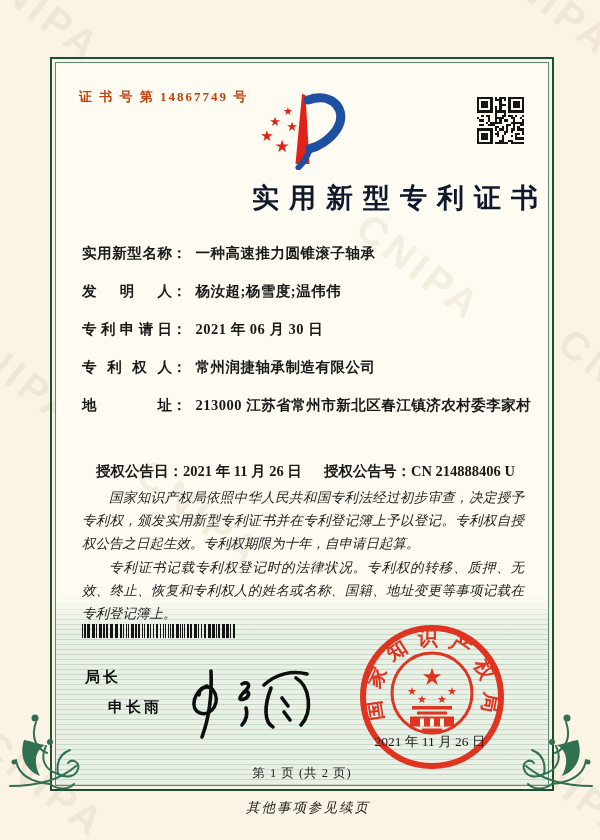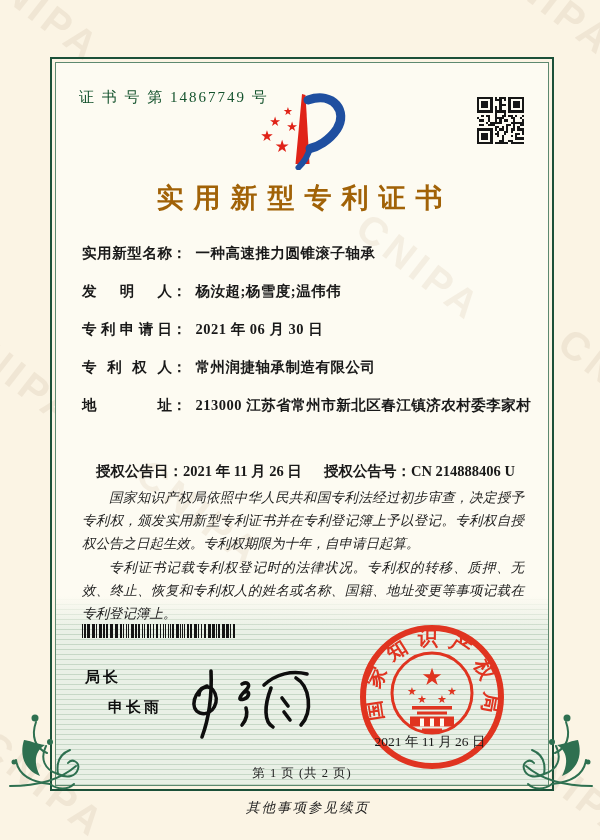--- a/index.html
+++ b/index.html
@@ -18,27 +18,27 @@
   .f1{left:50px;top:57px;width:500px;height:730px;border:2px solid #1b5038;}
   .f2{left:55px;top:62px;width:492px;height:722px;border:1px solid #5d8970;}
   
   .green-fade{position:absolute;left:0;top:533px;width:100%;height:34px;
       background:linear-gradient(#fdfbf2,rgba(233,240,230,0));z-index:0;}
   .green{position:absolute;left:0;top:533px;width:100%;height:189px;
       background-color:#e9f0e6;
       background-image:repeating-linear-gradient(0deg,rgba(120,160,126,.30) 0 1px,rgba(0,0,0,0) 1px 5px);
       z-index:0;}
   
-  .cert-no{position:absolute;left:23px;top:25px;font-size:15px;letter-spacing:2px;
-      color:#14532d;z-index:2;}
+  .cert-no{position:absolute;left:23px;top:25px;font-size:13px;letter-spacing:2px;
+      color:#c2410c;z-index:2;font-weight:bold;}
   .logo{position:absolute;left:191px;top:27px;width:115px;height:80px;z-index:2;}
   .qr{position:absolute;left:421px;top:34px;width:47px;height:47px;z-index:2;}
-  .title{position:absolute;left:0;top:117px;width:100%;text-align:center;
+  .title{position:absolute;left:0;top:117px;width:100%;text-align:right;
       font-size:27px;font-weight:700;letter-spacing:10px;padding-left:5px;
-      box-sizing:border-box;color:#a16207;z-index:2;}
+      box-sizing:border-box;color:#0f172a;z-index:2;}
   
   .fields{position:absolute;left:26px;top:181px;width:440px;z-index:2;}
   .frow{margin-bottom:17px;font-size:14.5px;font-weight:600;color:#191919;height:21px;white-space:nowrap;}
   .flabel{display:inline-block;width:90px;text-align:justify;text-align-last:justify;vertical-align:top;}
   .fvalue{padding-left:9px;letter-spacing:.5px;}
   .grant{position:absolute;left:40px;top:399px;width:460px;font-size:14.5px;
       font-weight:600;color:#191919;z-index:2;white-space:nowrap;}
   .grant .g2{position:absolute;left:228px;top:0;}
   
   .bodytext{position:absolute;left:26px;top:423px;width:442px;z-index:2;}

